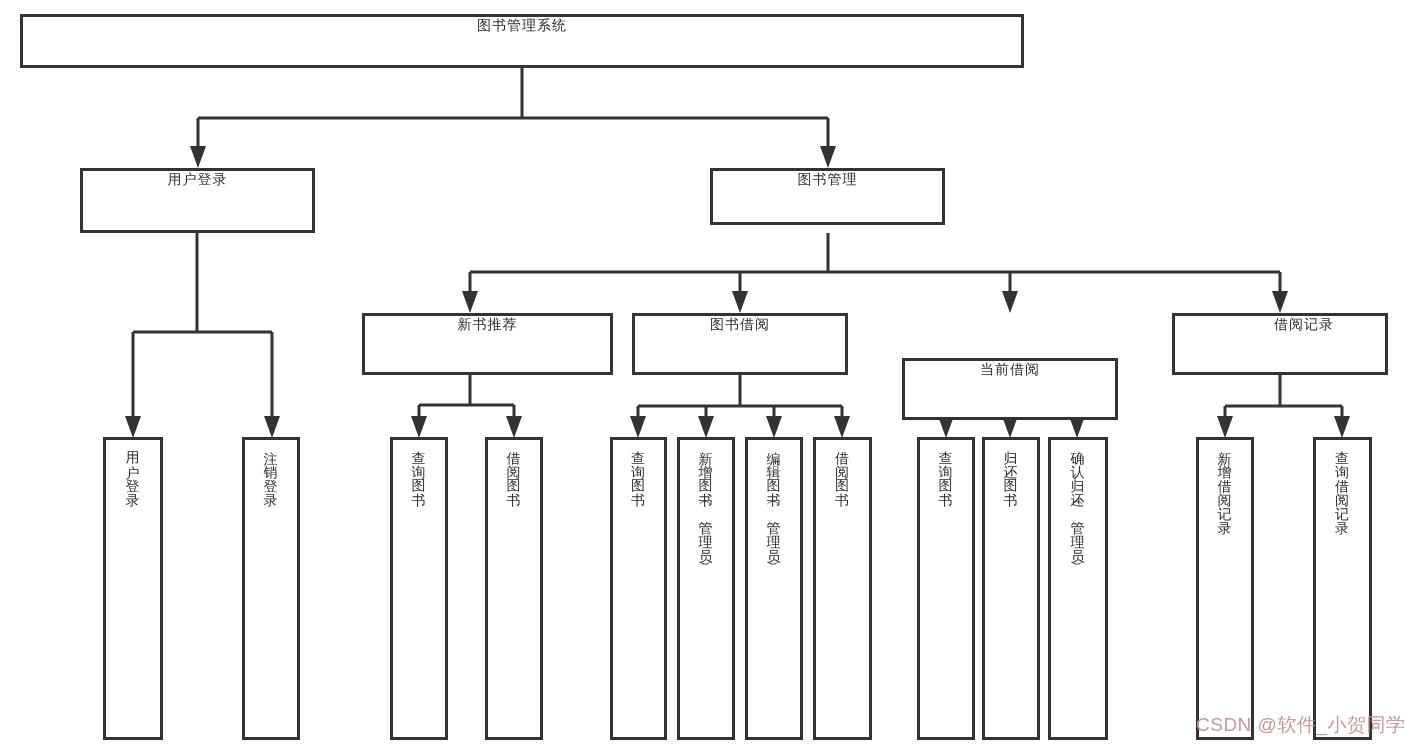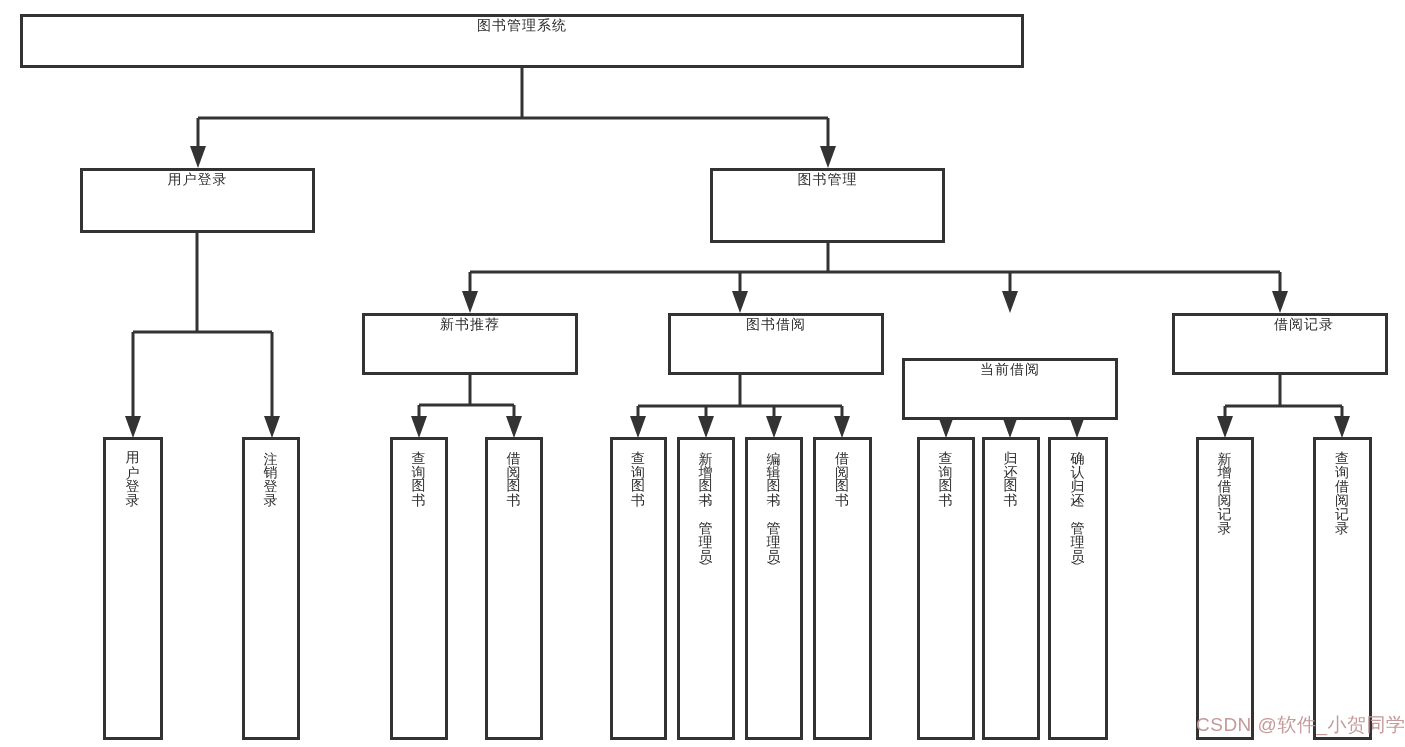--- a/index.html
+++ b/index.html
@@ -98,33 +98,33 @@
     </div>
     <div class="node h" style="left: 80px; top: 168px; width: 235px; height: 65px; border-color: rgb(51, 51, 51); background: rgb(255, 255, 255); color: rgb(45, 45, 45);">
       <span class="label">用户登录</span>
     </div>
     <div class="node v" style="left: 103px; top: 437px; width: 60px; height: 303px; border-color: rgb(51, 51, 51); background: rgb(255, 255, 255); color: rgb(45, 45, 45);">
       <span class="label">用户登录</span>
     </div>
     <div class="node v" style="left: 242px; top: 437px; width: 58px; height: 303px; border-color: rgb(51, 51, 51); background: rgb(255, 255, 255); color: rgb(45, 45, 45);">
       <span class="label">注销登录</span>
     </div>
-    <div class="node h" style="left: 710px; top: 168px; width: 235px; height: 75px; border-color: rgb(51, 51, 51); background: rgb(255, 255, 255); color: rgb(45, 45, 45);">
+    <div class="node h" style="left: 710px; top: 168px; width: 235px; height: 57px; border-color: rgb(51, 51, 51); background: rgb(255, 255, 255); color: rgb(45, 45, 45);">
       <span class="label">图书管理</span>
     </div>
-    <div class="node h" style="left: 362px; top: 313px; width: 216px; height: 62px; border-color: rgb(51, 51, 51); background: rgb(255, 255, 255); color: rgb(45, 45, 45);">
+    <div class="node h" style="left: 362px; top: 313px; width: 251px; height: 62px; border-color: rgb(51, 51, 51); background: rgb(255, 255, 255); color: rgb(45, 45, 45);">
       <span class="label">新书推荐</span>
     </div>
     <div class="node v" style="left: 390px; top: 437px; width: 58px; height: 303px; border-color: rgb(51, 51, 51); background: rgb(255, 255, 255); color: rgb(45, 45, 45);">
       <span class="label">查询图书</span>
     </div>
     <div class="node v" style="left: 485px; top: 437px; width: 58px; height: 303px; border-color: rgb(51, 51, 51); background: rgb(255, 255, 255); color: rgb(45, 45, 45);">
       <span class="label">借阅图书</span>
     </div>
-    <div class="node h" style="left: 668px; top: 313px; width: 216px; height: 62px; border-color: rgb(51, 51, 51); background: rgb(255, 255, 255); color: rgb(45, 45, 45);">
+    <div class="node h" style="left: 632px; top: 313px; width: 216px; height: 62px; border-color: rgb(51, 51, 51); background: rgb(255, 255, 255); color: rgb(45, 45, 45);">
       <span class="label">图书借阅</span>
     </div>
     <div class="node v" style="left: 610px; top: 437px; width: 57px; height: 303px; border-color: rgb(51, 51, 51); background: rgb(255, 255, 255); color: rgb(45, 45, 45);">
       <span class="label">查询图书</span>
     </div>
     <div class="node v" style="left: 677px; top: 437px; width: 58px; height: 303px; border-color: rgb(51, 51, 51); background: rgb(255, 255, 255); color: rgb(45, 45, 45);">
       <span class="label">新增图书（管理员）</span>
     </div>
     <div class="node v" style="left: 745px; top: 437px; width: 58px; height: 303px; border-color: rgb(51, 51, 51); background: rgb(255, 255, 255); color: rgb(45, 45, 45);">
       <span class="label">编辑图书（管理员）</span>

